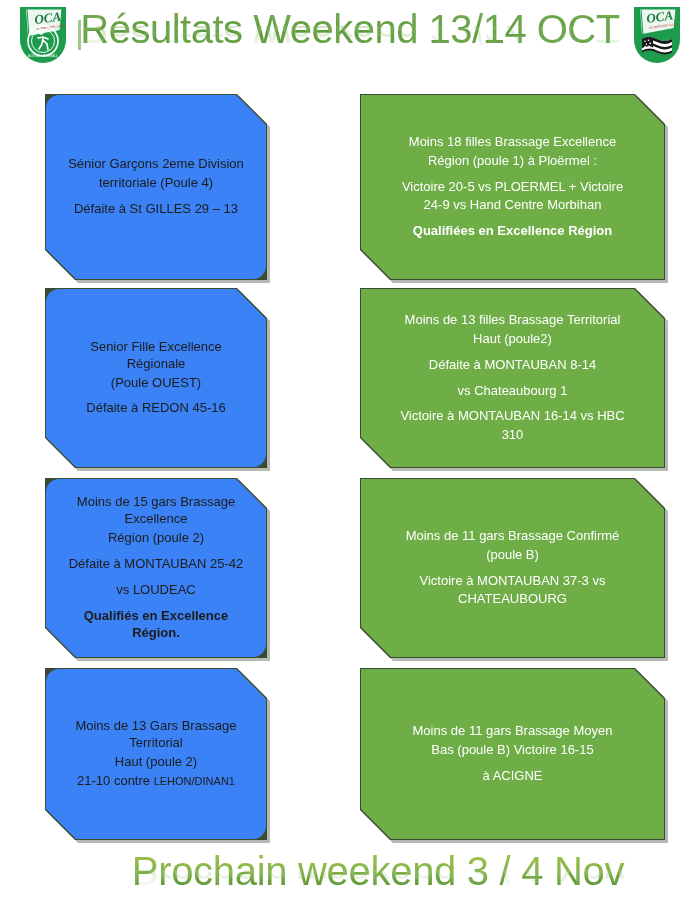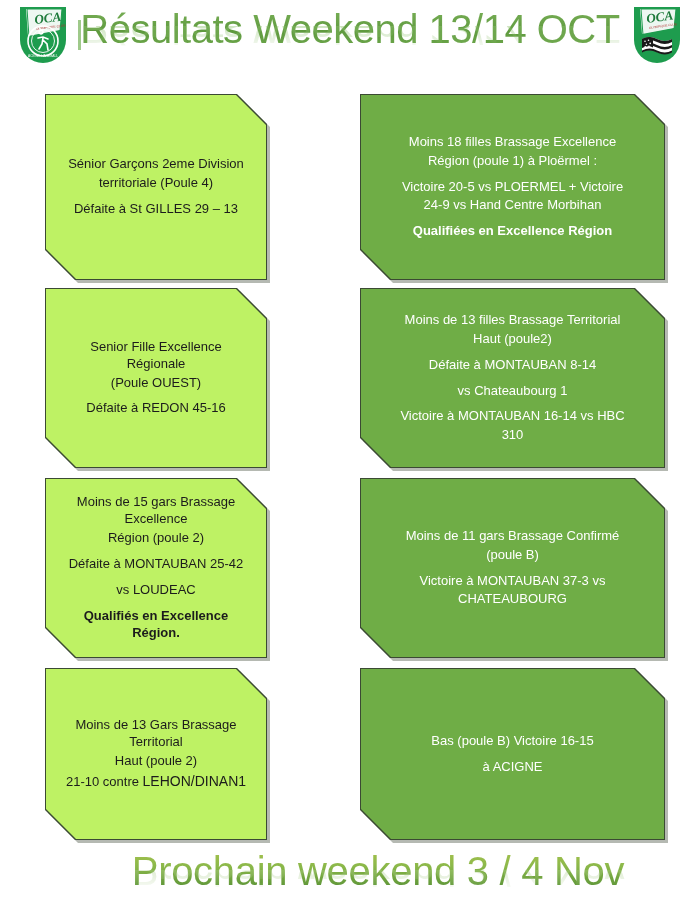--- a/index.html
+++ b/index.html
@@ -110,33 +110,33 @@
     clip-path: polygon(0 0, calc(100% - 30px) 0, 100% 30px, 100% 100%, 30px 100%, 0 calc(100% - 30px));
     background: #3b4a33;
   }
   .box-shadow {
     position: absolute;
     -webkit-clip-path: polygon(0 0, calc(100% - 30px) 0, 100% 30px, 100% 100%, 30px 100%, 0 calc(100% - 30px));
     clip-path: polygon(0 0, calc(100% - 30px) 0, 100% 30px, 100% 100%, 30px 100%, 0 calc(100% - 30px));
     background: rgba(90,100,84,0.45);
   }
 
-  .box.light { background: #bef264; }
+  .box.light { background: #3b82f6; border-radius: 13px; }
   .box.dark  { background: #6fad46; }
 
   .box p {
     margin: 0;
     padding: 1px 0;
     line-height: 1.30;
   }
   .box.light p { color: #1c1c1c; font-size: 13px; }
   .box.dark  p { color: #ffffff; font-size: 13px; }
   .box p.bold { font-weight: bold; }
   .box p.gap  { margin-top: 7px; }
-  .box p .small { font-size: 14px; }
+  .box p .small { font-size: 11px; }
 
   
   .footer {
     position: absolute;
     left: 0;
     top: 848px;
     width: 700px;
     height: 72px;
     text-align: center;
     padding-left: 28px;
@@ -276,20 +276,21 @@
     <div class="box-shadow" style="left: 48px; top: 583px; width: 222px; height: 172px;"></div>
     <div class="box-shell" style="left: 45px; top: 580px; width: 222px; height: 172px;"></div>
     <div class="box light" style="left: 46px; top: 581px; width: 220px; height: 170px;">
       <p>Moins de 13 Gars Brassage Territorial</p>
       <p>Haut (poule 2)</p>
       <p>21-10 contre <span class="small">LEHON/DINAN1</span></p>
     </div>
     <div class="box-shadow" style="left: 363px; top: 583px; width: 305px; height: 172px;"></div>
     <div class="box-shell" style="left: 360px; top: 580px; width: 305px; height: 172px;"></div>
     <div class="box dark" style="left: 361px; top: 581px; width: 303px; height: 170px;">
+      <p>Moins de 11 gars Brassage Moyen</p>
       <p>Bas (poule B) Victoire 16-15</p>
       <p class="gap">à ACIGNE</p>
     </div>
   </div>
 
 <div class="footer">
   <div class="footer-main">Prochain weekend 3 / 4 Nov</div>
   <div class="footer-reflect">Prochain weekend 3 / 4 Nov</div>
 </div>
 

